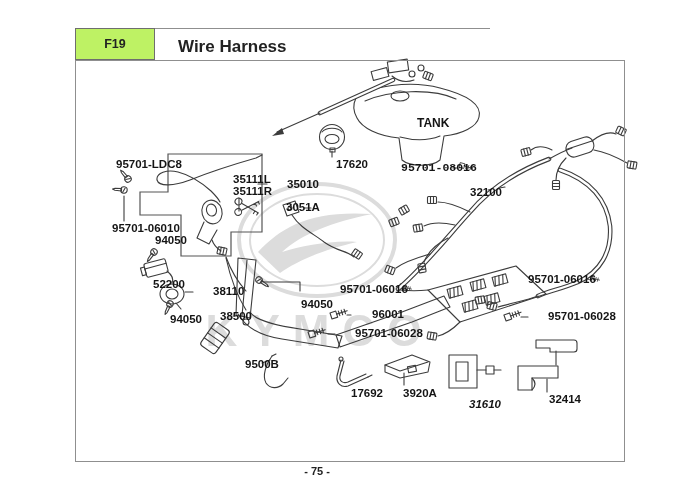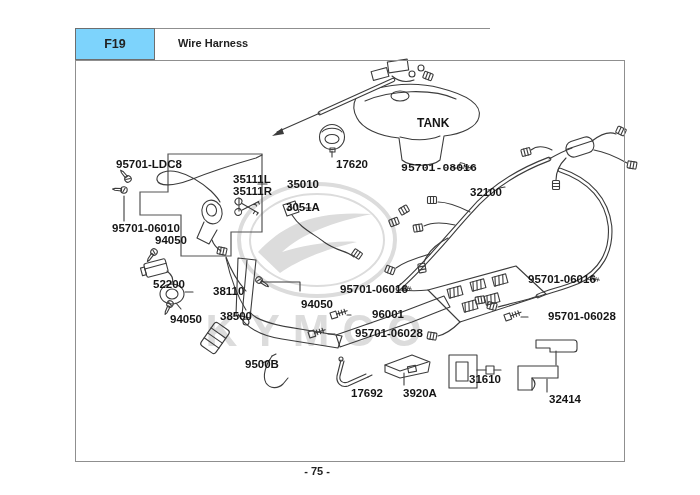--- a/index.html
+++ b/index.html
@@ -1,23 +1,23 @@
 <!DOCTYPE html>
 <html><head>
 <meta charset="utf-8">
 <style>
   html,body{margin:0;padding:0;background:#fff;}
   #page{position:relative;width:700px;height:495px;background:#fff;overflow:hidden;
         font-family:"Liberation Sans",sans-serif;}
   
   .hdr-topline{position:absolute;left:75px;top:28px;width:415px;height:0;border-top:1px solid #8f8f8f;}
   .f19-box{position:absolute;left:75px;top:28px;width:80px;height:32px;border:1px solid #6e6e6e;
-           display:flex;align-items:center;justify-content:center;background:#7dd3fc;box-sizing:border-box;}
+           display:flex;align-items:center;justify-content:center;background:#bef264;box-sizing:border-box;}
   .code-text{font-weight:bold;font-size:12.5px;color:#222;}
-  .page-title{position:absolute;left:178px;top:37px;font-weight:bold;font-size:11px;color:#222;}
+  .page-title{position:absolute;left:178px;top:37px;font-weight:bold;font-size:17px;color:#222;}
   .content-frame{position:absolute;left:75px;top:60px;width:550px;height:402px;
                  border:1px solid #8f8f8f;box-sizing:border-box;}
   .footer-page{position:absolute;left:0;top:465px;width:634px;text-align:center;
                font-weight:bold;font-size:11px;color:#222;}
   
   .wm-wrap{position:absolute;left:0;top:0;width:700px;height:495px;}
   .wm-text{position:absolute;left:320px;top:306px;transform:translateX(-50%);
            font-weight:bold;font-size:44px;letter-spacing:13px;color:#dcdcdc;white-space:nowrap;}
   
   .plabel{position:absolute;font-weight:bold;font-size:11.5px;line-height:1;color:#141414;white-space:nowrap;margin-left:18px;}
@@ -373,18 +373,18 @@
       <div class="plabel" style="left: 202px; top: 311px;">38500</div>
       <div class="plabel" style="left: 227px; top: 359px;">9500B</div>
       <div class="plabel" style="left: 283px; top: 299px;">94050</div>
       <div class="plabel" style="left: 322px; top: 284px;">95701-06016</div>
       <div class="plabel" style="left: 354px; top: 309px;">96001</div>
       <div class="plabel" style="left: 337px; top: 328px;">95701-06028</div>
       <div class="plabel" style="left: 510px; top: 274px;">95701-06016</div>
       <div class="plabel" style="left: 530px; top: 311px;">95701-06028</div>
       <div class="plabel" style="left: 333px; top: 388px;">17692</div>
       <div class="plabel" style="left: 385px; top: 388px;">3920A</div>
-      <div class="plabel" style="left: 451px; top: 374px;">31610</div>
+      <div class="plabel" style="left: 451px; top: 399px; font-style: italic;">31610</div>
       <div class="plabel" style="left: 531px; top: 394px;">32414</div>
     </div>
 
   <div class="footer-page">- 75 -</div>
 </div>
 
 </body></html>

